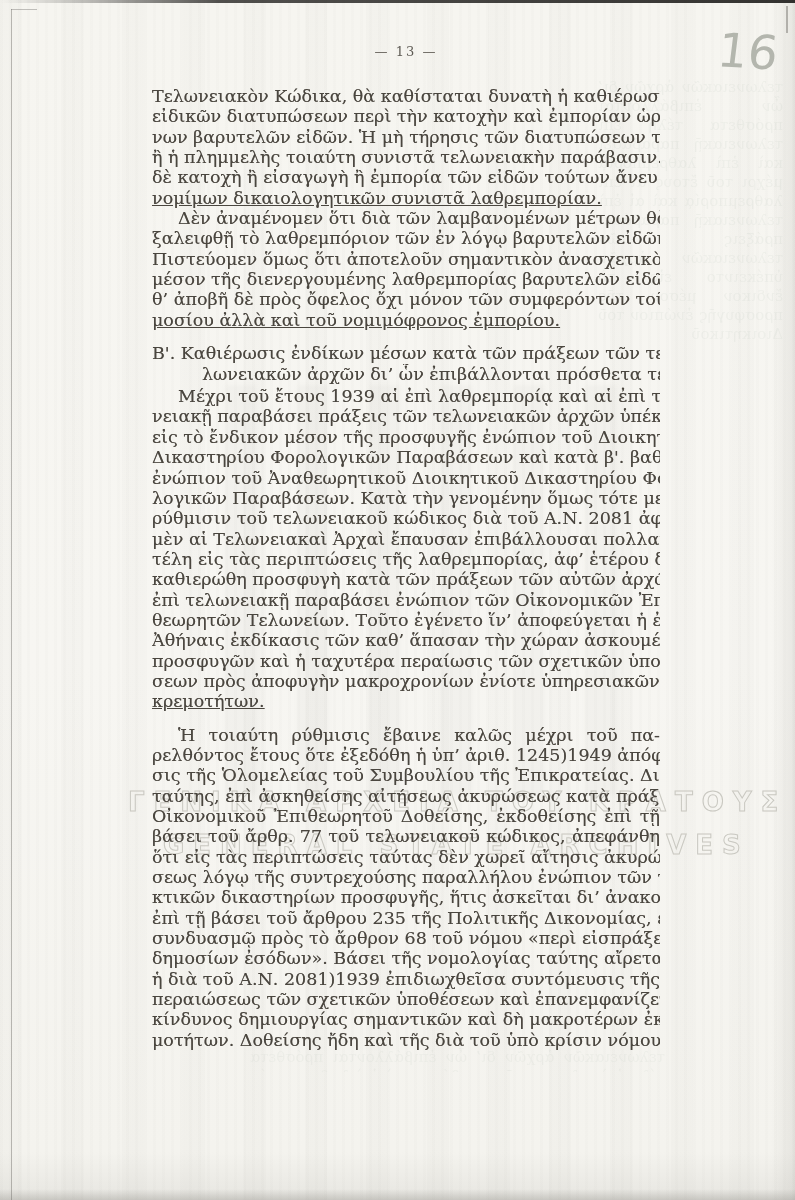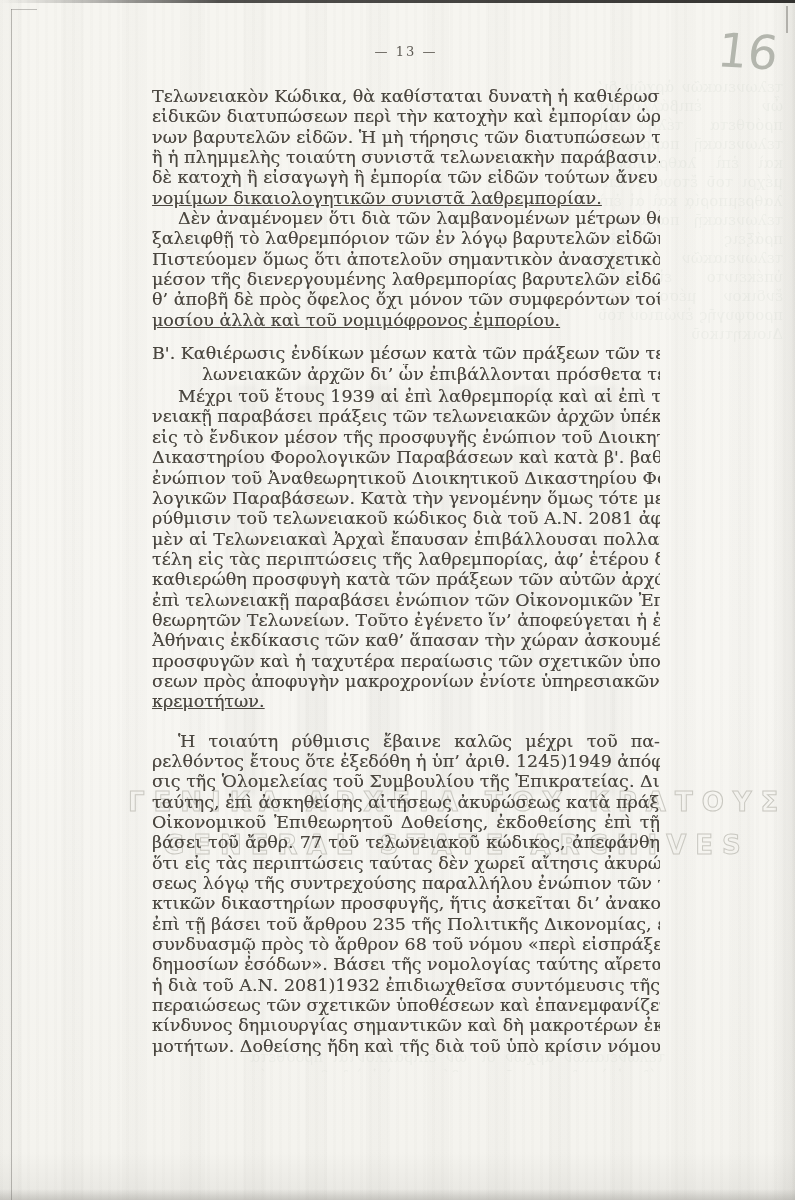--- a/index.html
+++ b/index.html
@@ -94,21 +94,21 @@
     line-height:20.35px;
     text-align:justify;text-align-last:justify;
     overflow:hidden;white-space:nowrap;
   }
   .ln.ind{text-indent:26px;}
   .ln.hang{padding-left:50px;}
   .ln.last{text-align-last:left;text-decoration:underline;}
   .para{margin:0;}
   .heading{margin-top:13px;margin-bottom:1px;}
   .heading .ln{line-height:21px;}
-  .p4{margin-top:19px;}
+  .p4{margin-top:13px;}
 </style>
 </head>
 <body>
 
 <div class="page">
 
   <div class="stripes"></div>
   <div class="midband"></div>
   <div class="right-shade"></div>
   <div class="top-edge"></div>
@@ -177,20 +177,20 @@
         <div class="ln">σις τῆς Ὁλομελείας τοῦ Συμβουλίου τῆς Ἐπικρατείας. Διὰ</div>
         <div class="ln">ταύτης, ἐπὶ ἀσκηθείσης αἰτήσεως ἀκυρώσεως κατὰ πράξεως</div>
         <div class="ln">Οἰκονομικοῦ Ἐπιθεωρητοῦ Δοθείσης, ἐκδοθείσης ἐπὶ τῇ</div>
         <div class="ln">βάσει τοῦ ἄρθρ. 77 τοῦ τελωνειακοῦ κώδικος, ἀπεφάνθη</div>
         <div class="ln">ὅτι εἰς τὰς περιπτώσεις ταύτας δὲν χωρεῖ αἴτησις ἀκυρώ-</div>
         <div class="ln">σεως λόγῳ τῆς συντρεχούσης παραλλήλου ἐνώπιον τῶν τα-</div>
         <div class="ln">κτικῶν δικαστηρίων προσφυγῆς, ἥτις ἀσκεῖται δι’ ἀνακοπῆς</div>
         <div class="ln">ἐπὶ τῇ βάσει τοῦ ἄρθρου 235 τῆς Πολιτικῆς Δικονομίας, ἐν</div>
         <div class="ln">συνδυασμῷ πρὸς τὸ ἄρθρον 68 τοῦ νόμου «περὶ εἰσπράξεως</div>
         <div class="ln">δημοσίων ἐσόδων». Βάσει τῆς νομολογίας ταύτης αἴρεται</div>
-        <div class="ln">ἡ διὰ τοῦ Α.Ν. 2081)1932 ἐπιδιωχθεῖσα συντόμευσις τῆς</div>
+        <div class="ln">ἡ διὰ τοῦ Α.Ν. 2081)1939 ἐπιδιωχθεῖσα συντόμευσις τῆς</div>
         <div class="ln">περαιώσεως τῶν σχετικῶν ὑποθέσεων καὶ ἐπανεμφανίζεται</div>
         <div class="ln">κίνδυνος δημιουργίας σημαντικῶν καὶ δὴ μακροτέρων ἐκκρε-</div>
         <div class="ln">μοτήτων. Δοθείσης ἤδη καὶ τῆς διὰ τοῦ ὑπὸ κρίσιν νόμου,</div>
       </div>
 
   </div>
 </div>
 
 </body></html>

